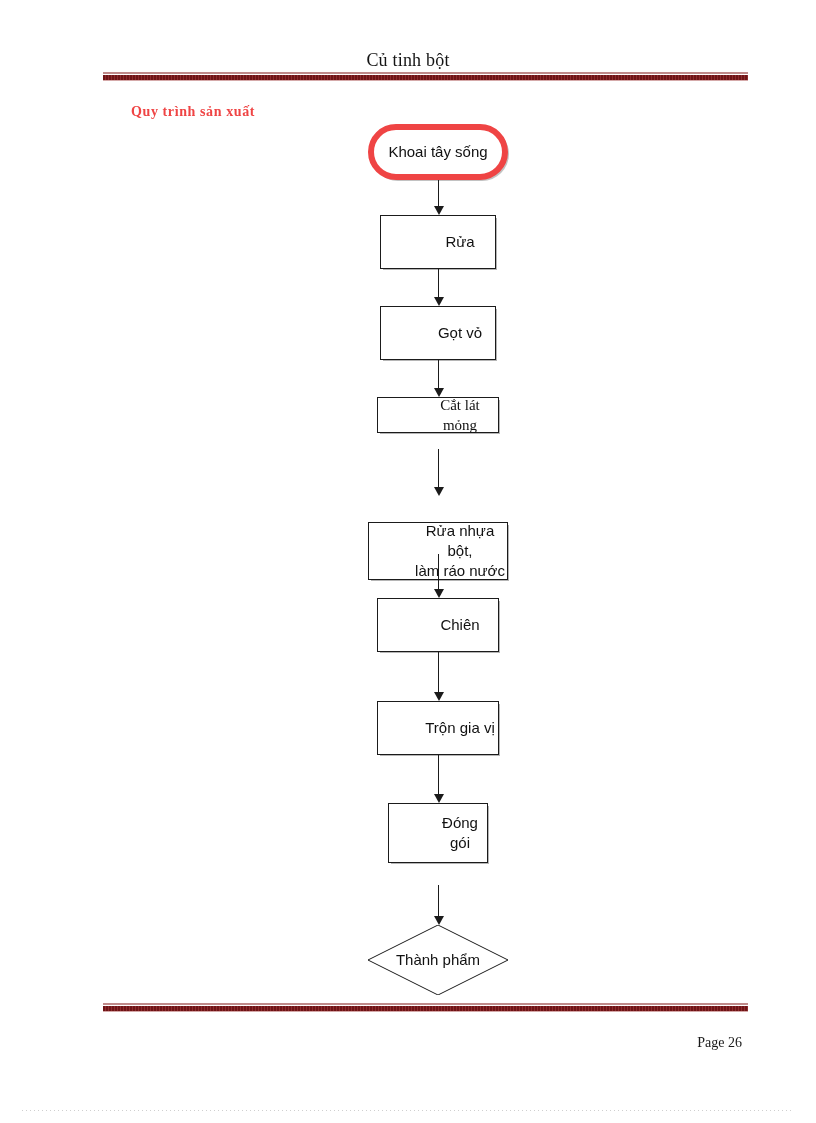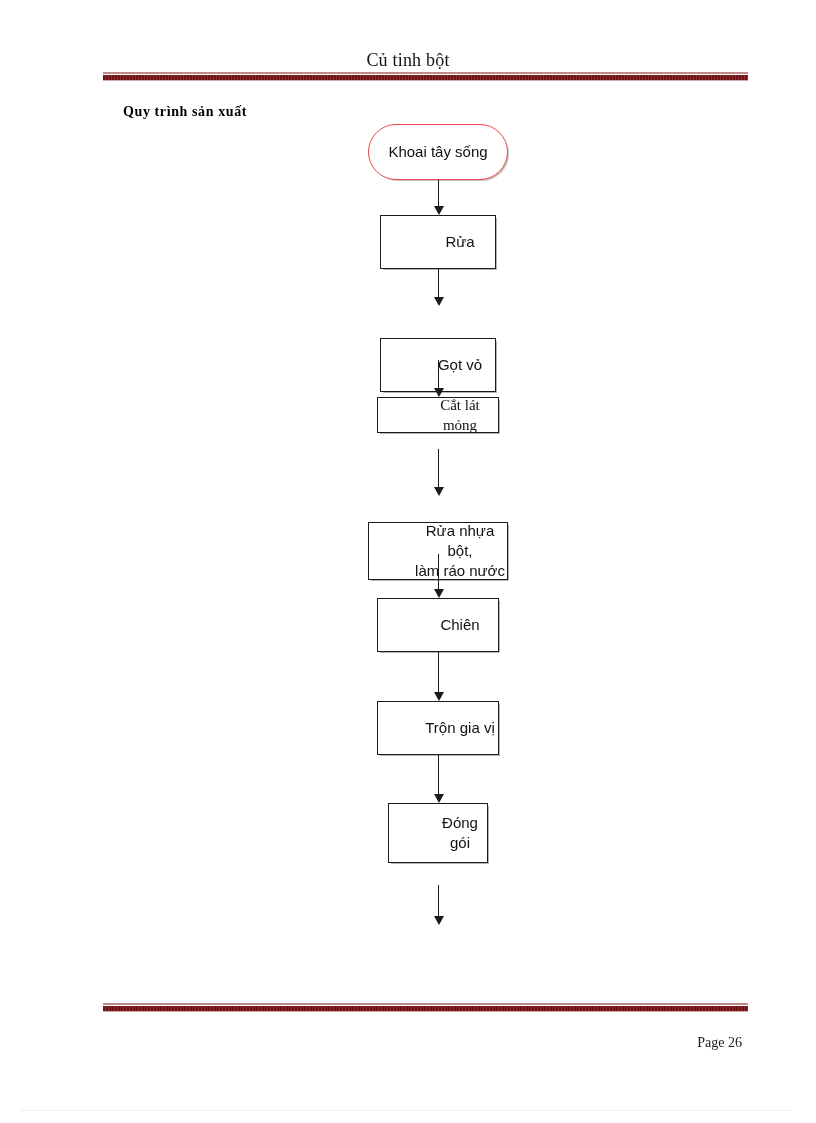--- a/index.html
+++ b/index.html
@@ -60,26 +60,26 @@
     left: 0; right: 0;
     bottom: 0;
     height: 1px;
     background: #d5a9a9;
   }
   .rule-top { top: 72px; }
   .rule-bottom { top: 1003px; }
 
   .section-label {
     position: absolute;
-    left: 123px;
+    left: 131px;
     top: 104px;
     font-family: "Liberation Serif", "DejaVu Serif", serif;
     font-size: 14px;
     font-weight: bold;
-    color: #000000;
+    color: #ef4444;
     letter-spacing: .6px;
   }
 
   
   .page-number {
     position: absolute;
     right: 74px;
     top: 1035px;
     font-family: "Liberation Serif", "DejaVu Serif", serif;
     font-size: 14px;
@@ -117,21 +117,21 @@
     line-height: 1.35;
     background: #ffffff;
     pointer-events: auto;
   }
   .node.rect {
     border: 1px solid #1b1b1b;
     box-shadow: 2px 2px 0 -1px rgba(120,120,120,.55);
     padding-left: 44px;
   }
   .node.stadium {
-    border: 1px solid #ef4444;
+    border: 6px solid #ef4444;
     border-radius: 34px;
     box-shadow: 2px 2px 0 -1px rgba(120,120,120,.45);
   }
   .node.diamond {
     border: none;
     background: transparent;
     box-shadow: none;
   }
   .diamond-svg {
     position: absolute;
@@ -174,37 +174,43 @@
 
   <div class="section-label">Quy trình sản xuất</div>
 
   <div class="flowchart" id="flowchart">
       <div class="node stadium" style="left: 368px; top: 124px; width: 140px; height: 56px;">
         <span class="diamond-label">Khoai tây sống</span>
       </div>
       <div class="node rect" style="left: 380px; top: 215px; width: 116px; height: 54px;">
         <span class="diamond-label">Rửa</span>
       </div>
-      <div class="node rect" style="left: 380px; top: 306px; width: 116px; height: 54px; margin-top: 32px;">
+      <div class="node rect" style="left: 380px; top: 306px; width: 116px; height: 54px;">
         <span class="diamond-label">Gọt vỏ</span>
       </div>
       <div class="node rect" style="left: 377px; top: 397px; width: 122px; height: 36px; font-family: Liberation Serif, serif;">
         <span class="diamond-label">Cắt lát mỏng</span>
       </div>
       <div class="node rect" style="left: 368px; top: 522px; width: 140px; height: 58px;">
         <span class="diamond-label">Rửa nhựa bột,<br>làm ráo nước</span>
       </div>
       <div class="node rect" style="left: 377px; top: 598px; width: 122px; height: 54px;">
         <span class="diamond-label">Chiên</span>
       </div>
       <div class="node rect" style="left: 377px; top: 701px; width: 122px; height: 54px;">
         <span class="diamond-label">Trộn gia vị</span>
       </div>
       <div class="node rect" style="left: 388px; top: 803px; width: 100px; height: 60px;">
         <span class="diamond-label">Đóng gói</span>
+      </div>
+      <div class="node diamond" style="left: 368px; top: 925px; width: 140px; height: 70px;">
+        <svg class="diamond-svg" width="140" height="70" viewBox="0 0 140 70">
+          <polygon points="70,0 140,35 70,70 0,35" fill="#ffffff" stroke="#1b1b1b" stroke-width="1"></polygon>
+        </svg>
+        <span class="diamond-label">Thành phẩm</span>
       </div>
       <div class="connector" style="left: 438px; top: 180px; height: 27px;"></div>
       <div class="arrowhead" style="left: 434px; top: 206px;"></div>
       <div class="connector" style="left: 438px; top: 269px; height: 29px;"></div>
       <div class="arrowhead" style="left: 434px; top: 297px;"></div>
       <div class="connector" style="left: 438px; top: 360px; height: 29px;"></div>
       <div class="arrowhead" style="left: 434px; top: 388px;"></div>
       <div class="connector" style="left: 438px; top: 449px; height: 39px;"></div>
       <div class="arrowhead" style="left: 434px; top: 487px;"></div>
       <div class="connector" style="left: 438px; top: 554px; height: 36px;"></div>

